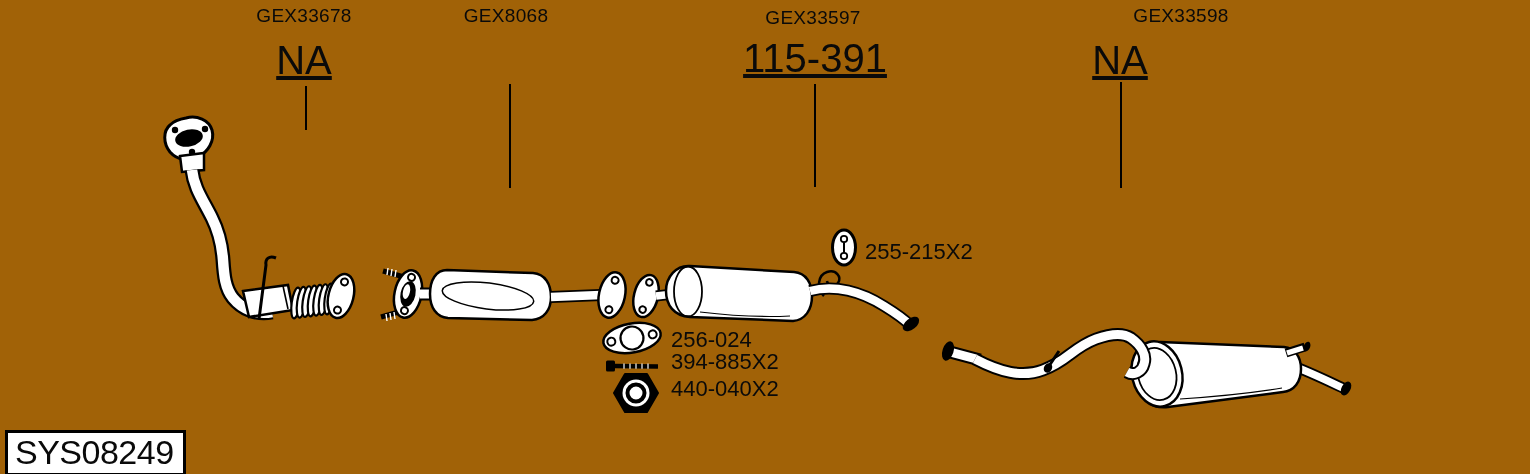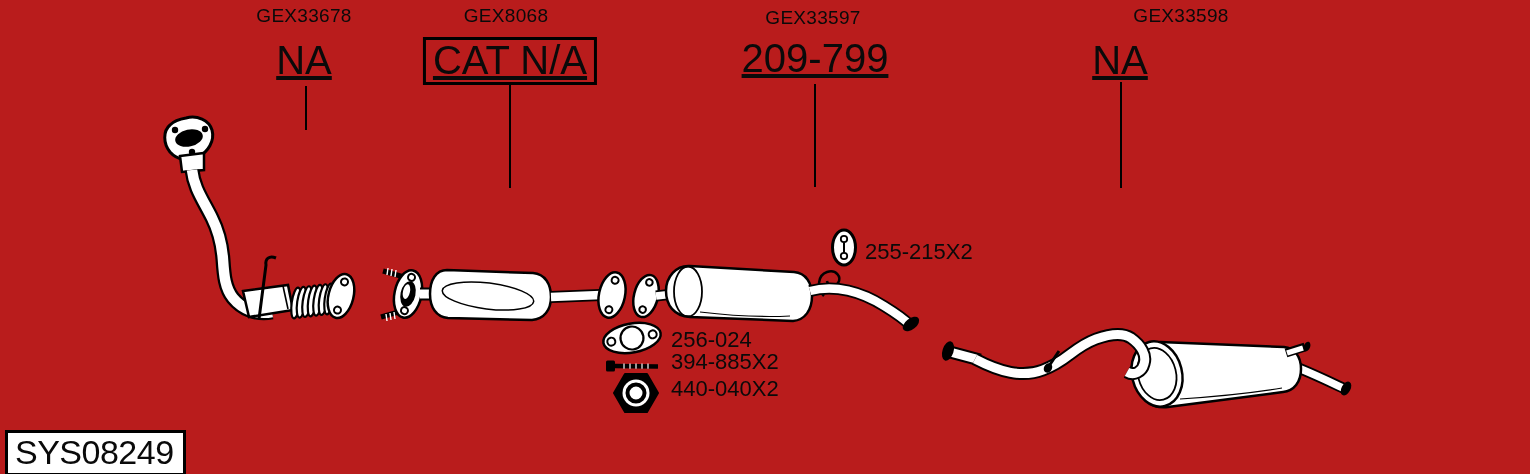--- a/index.html
+++ b/index.html
@@ -1,19 +1,19 @@
 <!DOCTYPE html>
 <html><head>
 <meta charset="utf-8">
 <style>
   html,body{margin:0;padding:0;background:#fff;}
   #stage{
     position:relative;
     width:1530px;height:474px;
-    background:#b91c1c;
+    background:#a16207;
     font-family:"Liberation Sans", sans-serif;
     color:#000;
     overflow:hidden;
   }
   .oe-label{
     position:absolute;
     font-size:19px;
     letter-spacing:0.3px;
     white-space:nowrap;
     transform:translateX(-50%);
@@ -225,22 +225,21 @@
       <ellipse cx="1307" cy="346.5" rx="3.2" ry="5" transform="rotate(20 1307 346.5)" fill="#000"></ellipse>
     </g>
   </svg>
 
   <div class="oe-label" style="left:304px;top:5px">GEX33678</div>
   <div class="oe-label" style="left:506px;top:5px">GEX8068</div>
   <div class="oe-label" style="left:813px;top:7px">GEX33597</div>
   <div class="oe-label" style="left:1181px;top:5px">GEX33598</div>
 
   <div class="fit-label" style="left:304px;top:40px">NA</div>
-  <div class="fit-label boxed" style="left:510px;top:37px">CAT N/A</div>
-  <div class="fit-label" style="left:815px;top:38px">209-799</div>
+  <div class="fit-label" style="left:815px;top:38px">115-391</div>
   <div class="fit-label" style="left:1120px;top:40px">NA</div>
 
   <div class="small-label" style="left:865px;top:241px">255-215X2</div>
   <div class="small-label" style="left:671px;top:329px">256-024</div>
   <div class="small-label" style="left:671px;top:351px">394-885X2</div>
   <div class="small-label" style="left:671px;top:378px">440-040X2</div>
 
   <div class="sys-box">SYS08249</div>
 </div>
 

